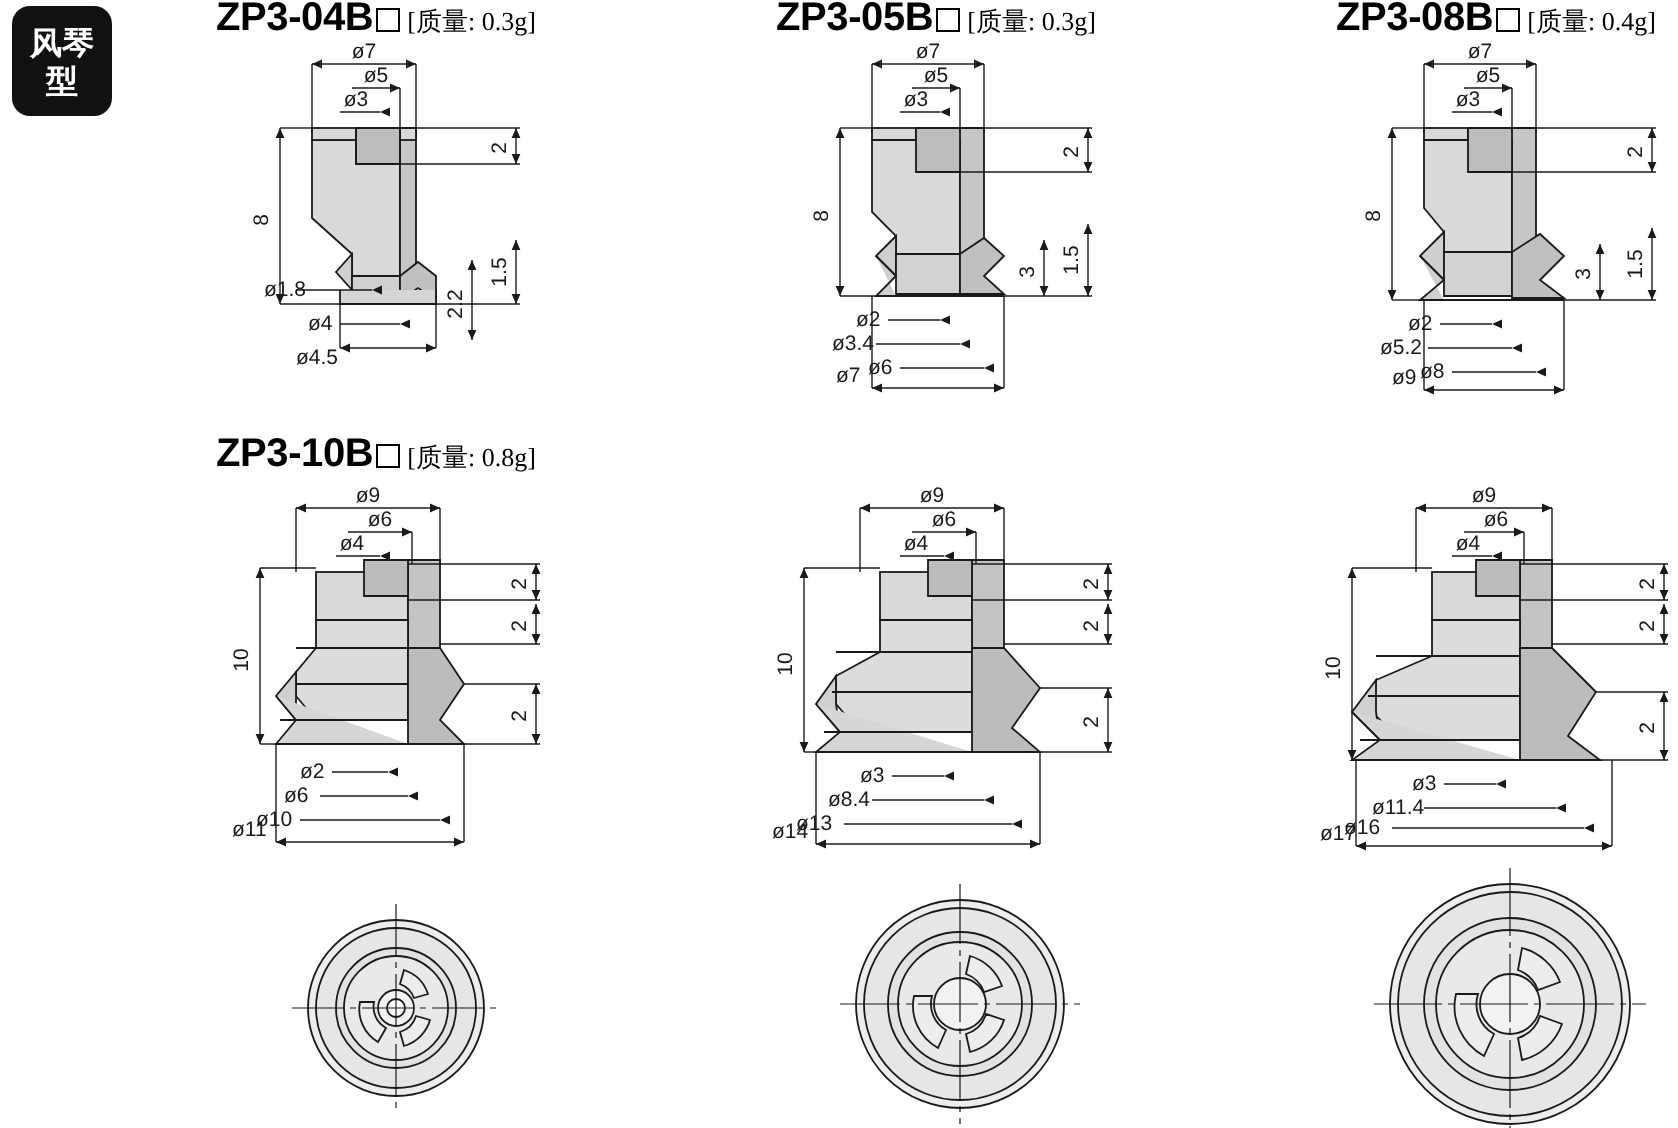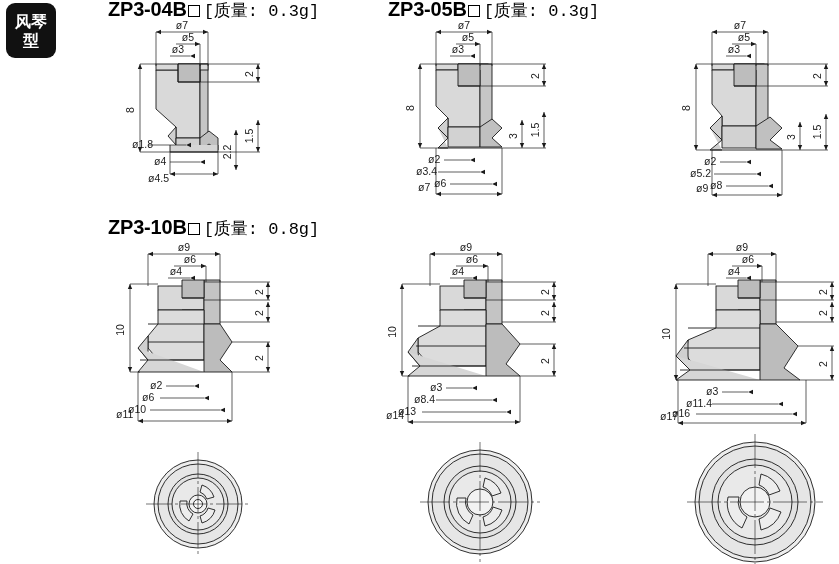--- a/index.html
+++ b/index.html
@@ -29,21 +29,21 @@
   .title{
     position:absolute;white-space:nowrap;
     font-size:13.5px;line-height:14px;
   }
   .title .code{font-weight:bold;letter-spacing:-0.2px;font-size:20px;text-align:right;}
   .title .box{
     display:inline-block;width:10px;height:10px;
     border:1.6px solid #000;margin:0 4px 0 1px;
     vertical-align:-1px;
   }
-  .title .mass{font-size:17px;font-family:Liberation Mono, monospace;margin-top:32px;}
+  .title .mass{font-size:13px;font-family:Liberation Serif, serif;margin-top:32px;}
 
   
   svg{display:block;overflow:visible;}
   svg text{
     font-family:"Liberation Sans","DejaVu Sans",sans-serif;
     font-size:10.5px;fill:#1a1a1a;
   }
   svg .dim{font-size:10.5px;}
 </style>
 </head>
@@ -215,20 +215,23 @@
       <text class="dim" x="129" y="134" text-anchor="middle" transform="rotate(-90 129 134)">3</text>
       <text class="dim" x="151" y="128" text-anchor="middle" transform="rotate(-90 151 128)">1.5</text>
       <text class="dim" x="40" y="161">ø2</text>
       <text class="dim" x="28" y="173">ø3.4</text>
       <text class="dim" x="46" y="185">ø6</text>
       <text class="dim" x="30" y="189">ø7</text>
     </svg>
   </div>
 
   <div class="panel" style="left:668px;top:2px;">
+    <div class="title">
+      <span class="code">ZP3-08B</span><span class="box"></span><span class="mass">[质量: 0.4g]</span>
+    </div>
     <svg width="180" height="195" viewBox="0 0 180 195">
       <g stroke="#1a1a1a" stroke-width="0.9" fill="none">
         <rect x="44" y="62" width="52" height="6" fill="#d9d9d9"></rect>
         <path d="M44 68 L44 102 L54 114 L54 124 L88 124 L88 68 Z" fill="#d9d9d9"></path>
         <path d="M88 68 L88 124 L100 124 L100 62 L66 62 L66 68 Z" fill="#c6c6c6"></path>
         <path d="M66 62 L66 84 L88 84 L88 62 Z" fill="#bdbdbd"></path>
         <line x1="66" y1="84" x2="88" y2="84"></line>
         <path d="M54 114 L42 126 L54 138 L54 124 Z" fill="#cfcfcf"></path>
         <path d="M54 124 L54 146 L88 146 L88 124 Z" fill="#d2d2d2"></path>
         <path d="M88 124 L102 115 L114 126 L102 138 L114 147 L88 147 Z" fill="#c0c0c0"></path>

